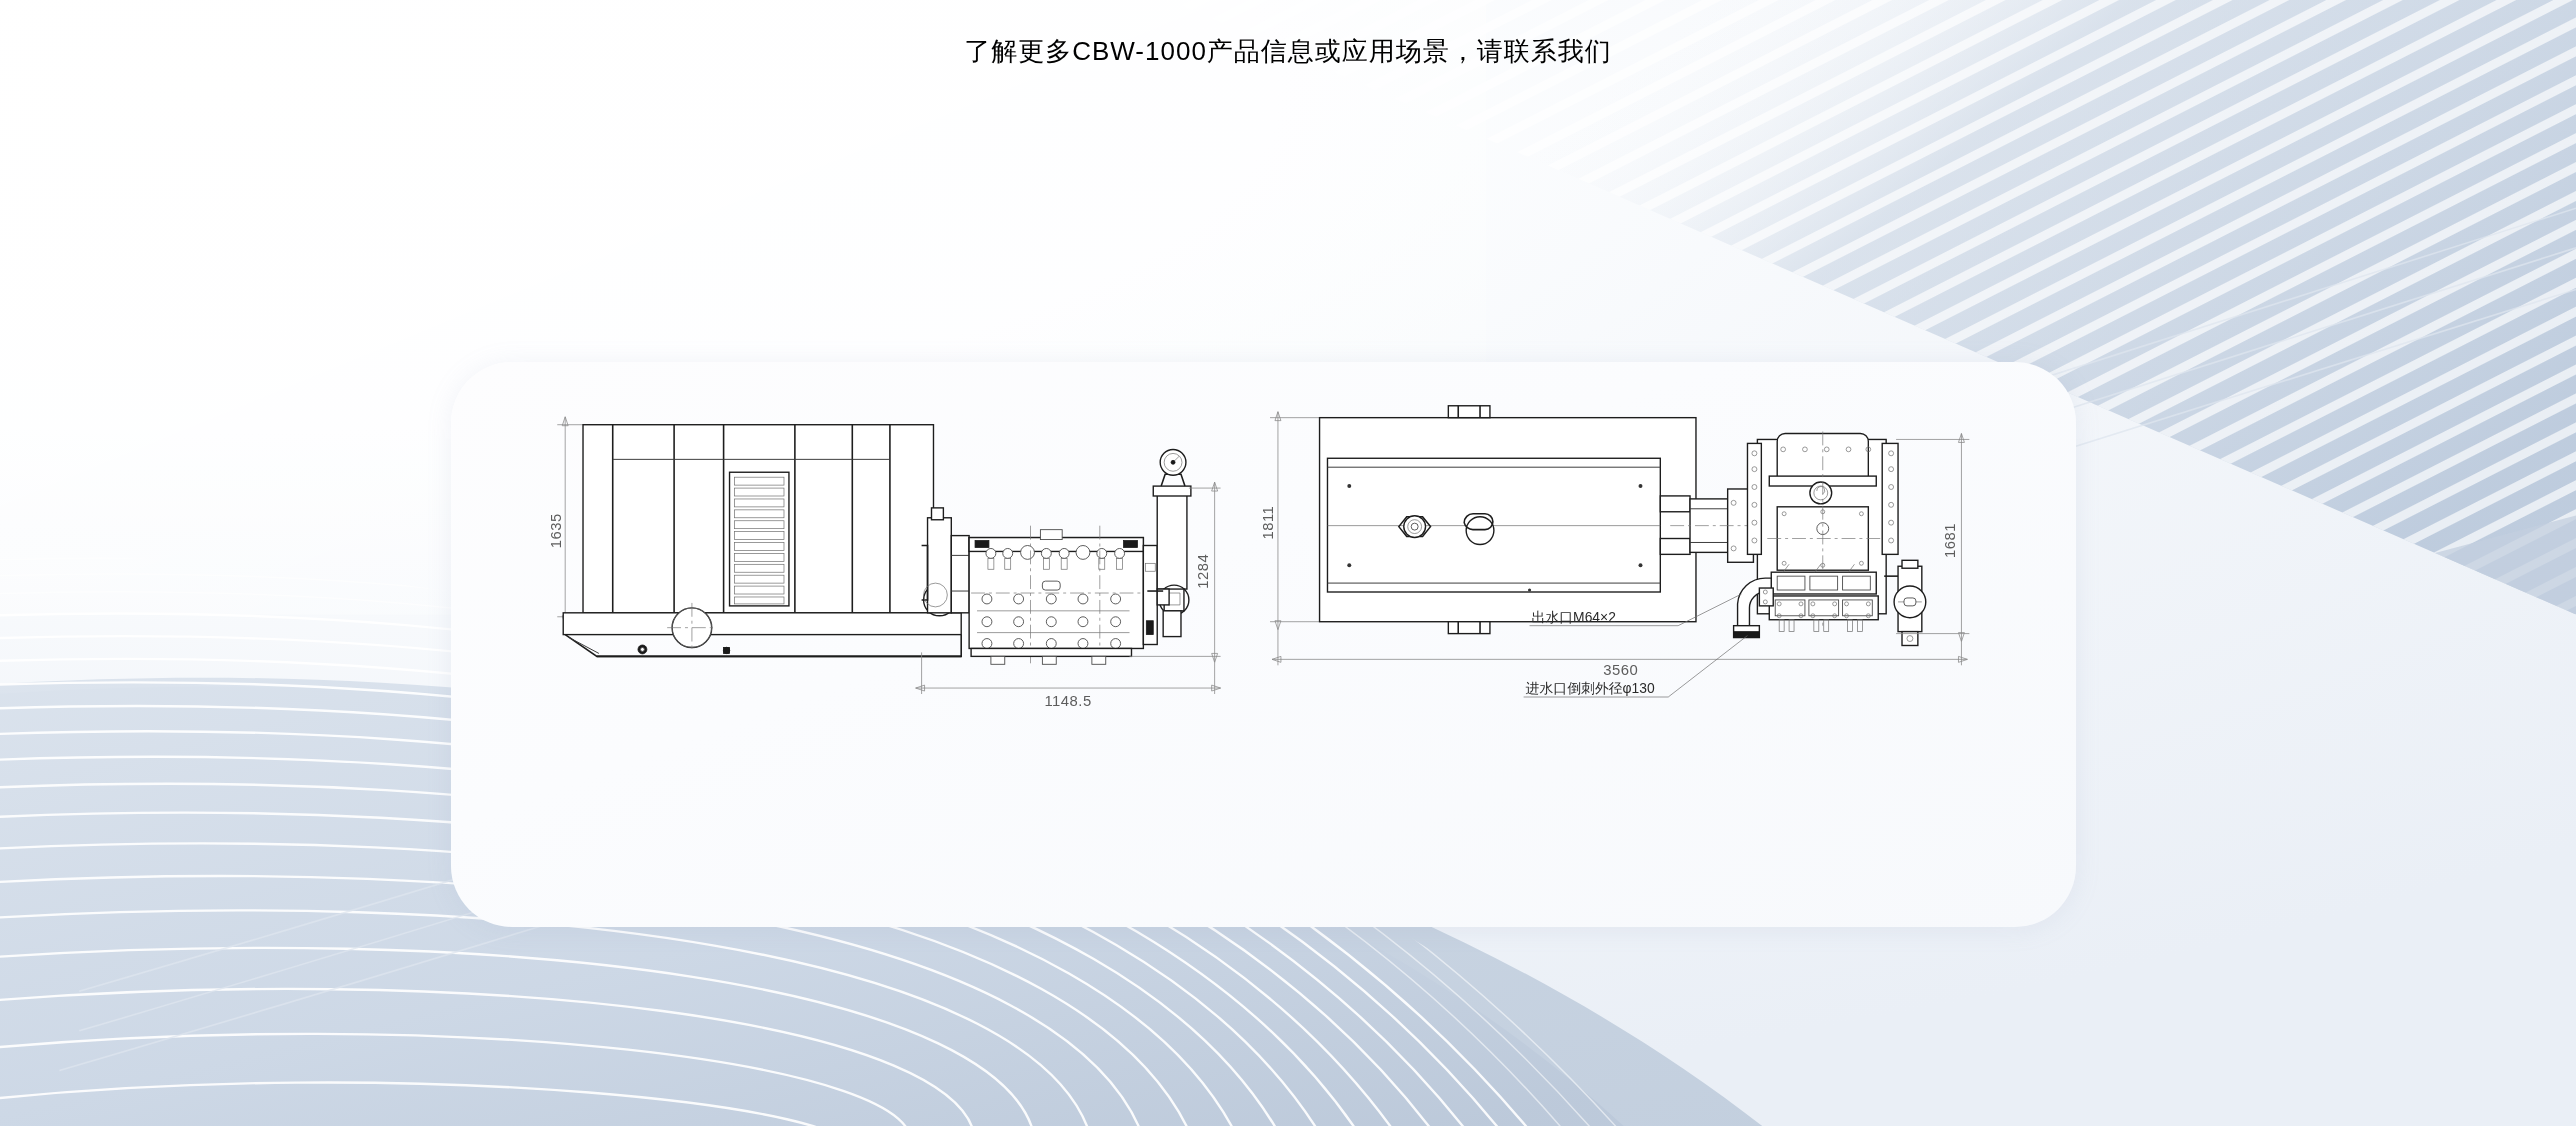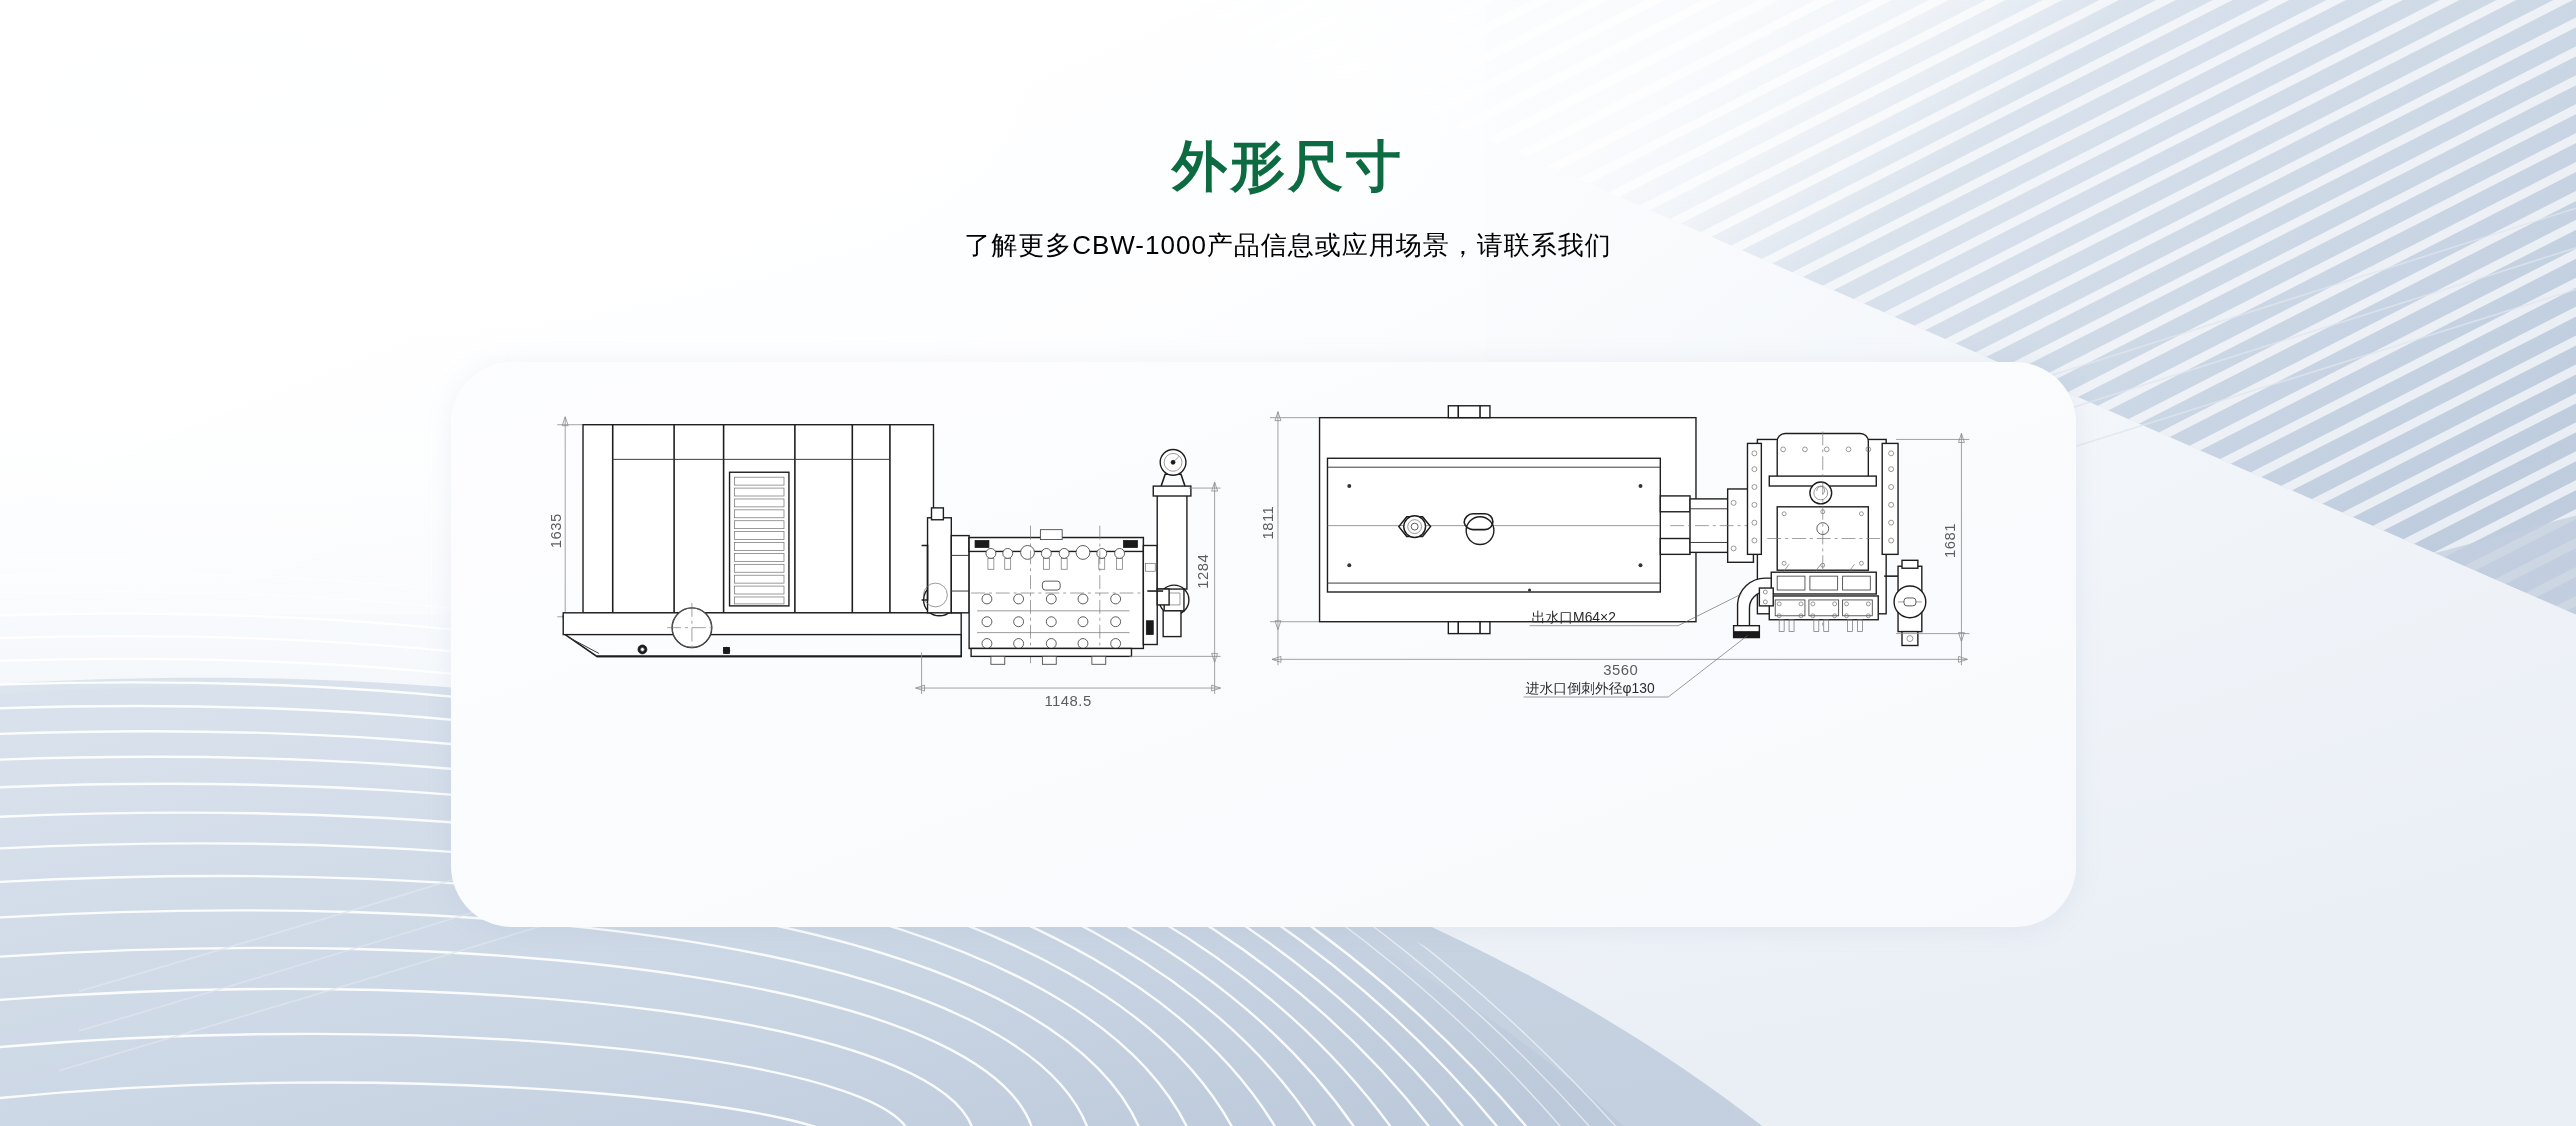--- a/index.html
+++ b/index.html
@@ -138,21 +138,20 @@
     <g stroke="#dfe6ef" fill="none" stroke-width="1.6" opacity="0.75">
       <path d="M80,1000 C700,820 1500,560 2600,210"></path>
       <path d="M80,1040 C700,858 1500,598 2600,250"></path>
       <path d="M60,1080 C690,896 1500,636 2600,292"></path>
     </g>
 
     <rect x="0" y="0" width="1500" height="620" fill="url(#gCorner)" opacity="0.85"></rect>
   </svg>
 
   <div class="header">
-    <h1 class="page-title">外形尺寸</h1>
     <p class="page-subtitle">了解更多CBW-1000产品信息或应用场景，请联系我们</p>
   </div>
 
   <div class="drawing-card">
     <div class="card-inner">
 
       <svg class="drawing-svg left" width="694" height="495" viewBox="0 0 700 500">
 
         <g>
           <line class="cad-dim" x1="22" y1="28" x2="118" y2="28"></line>

